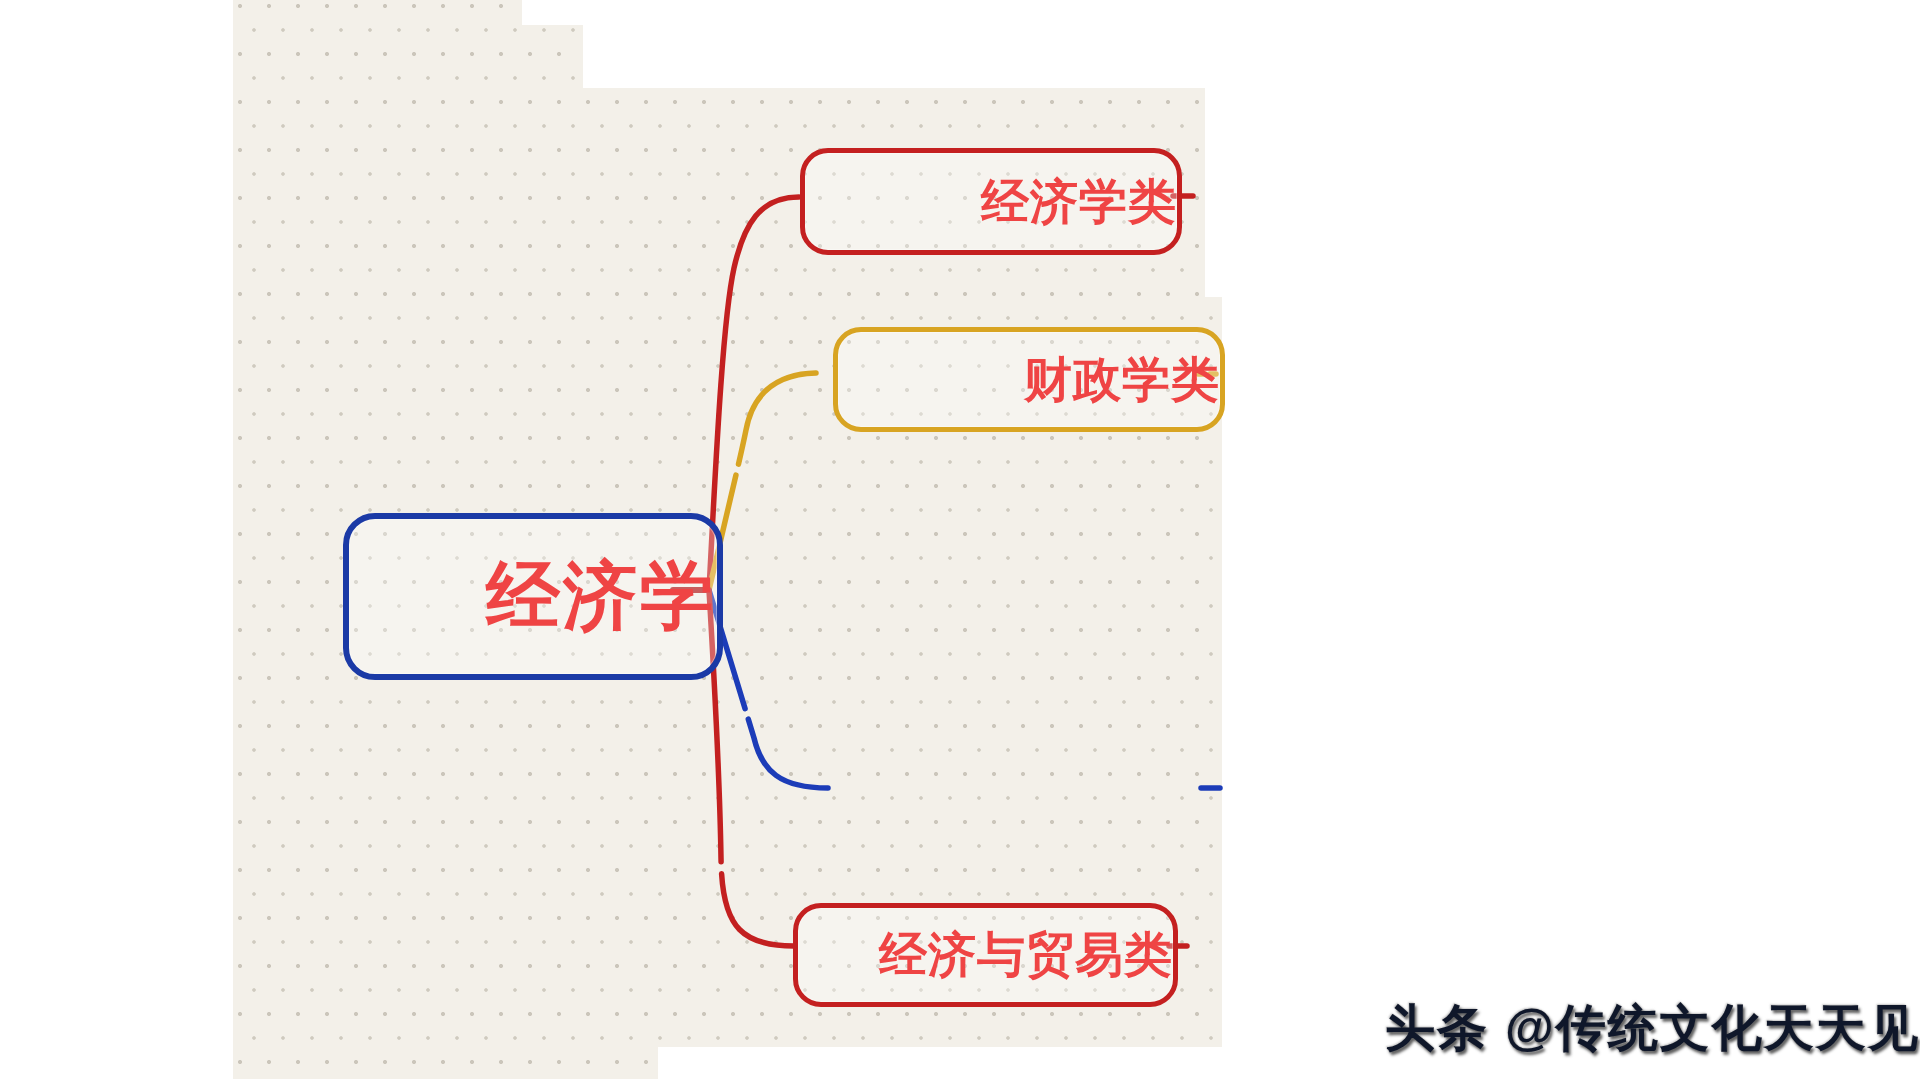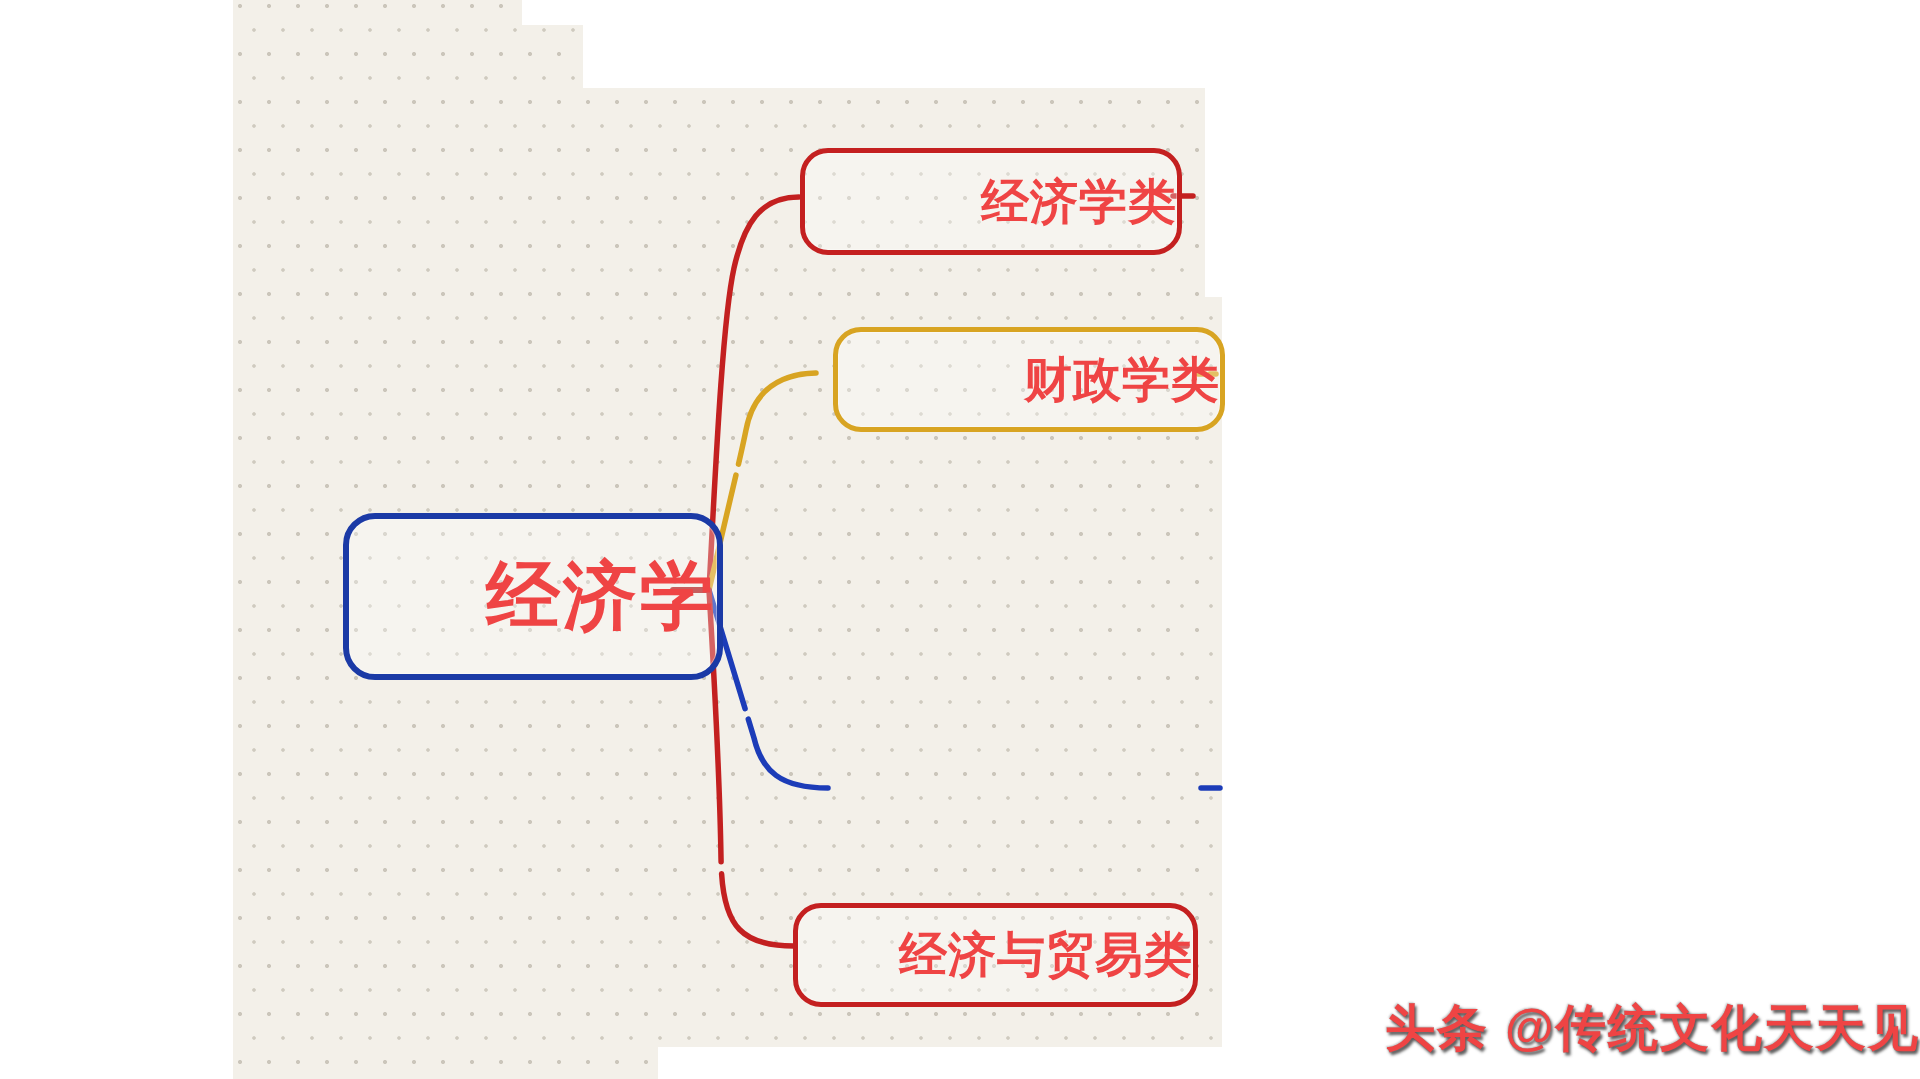--- a/index.html
+++ b/index.html
@@ -32,21 +32,21 @@
     left:307px;top:513px;width:368px;height:155px;
     border-width:6px;border-radius:32px;font-size:74px;letter-spacing:3px;margin-left:36px;
   }
   .node.branch{border-width:5px;border-radius:28px;font-size:48px;letter-spacing:1px;}
   .node.b0{left:800px;top:148px;width:372px;height:97px;}
   .node.b1{left:815px;top:327px;width:382px;height:95px;margin-left:18px;}
   .node.b2{left:827px;top:742px;width:373px;height:95px;}
   .node.b3{left:793px;top:903px;width:375px;height:94px;}
   .watermark{
     position:absolute;left:1385px;top:995px;font-size:50px;font-weight:700;
-    letter-spacing:2px;color:#ef4444;white-space:nowrap;
+    letter-spacing:2px;color:#0f172a;white-space:nowrap;
     text-shadow:2px 3px 3px rgba(75,75,75,0.9),
                 -1px -1px 2px rgba(160,160,160,0.55),
                 0 0 1px rgba(90,90,90,0.6);
   }
 </style>
 </head>
 <body>
 
 <div class="stage">
 
@@ -76,19 +76,19 @@
 
   <div class="node branch b0" style="border-color: rgb(196, 32, 32);">
     <span>经济学类</span>
   </div>
 
   <div class="node branch b1" style="border-color: rgb(216, 164, 34);">
     <span>财政学类</span>
   </div>
 
 
-  <div class="node branch b3" style="border-color: rgb(196, 32, 32); padding-left: 20px;">
+  <div class="node branch b3" style="border-color: rgb(196, 32, 32);">
     <span>经济与贸易类</span>
   </div>
 
   <div class="watermark">头条 @传统文化天天见</div>
 
 </div>
 
 </body></html>

